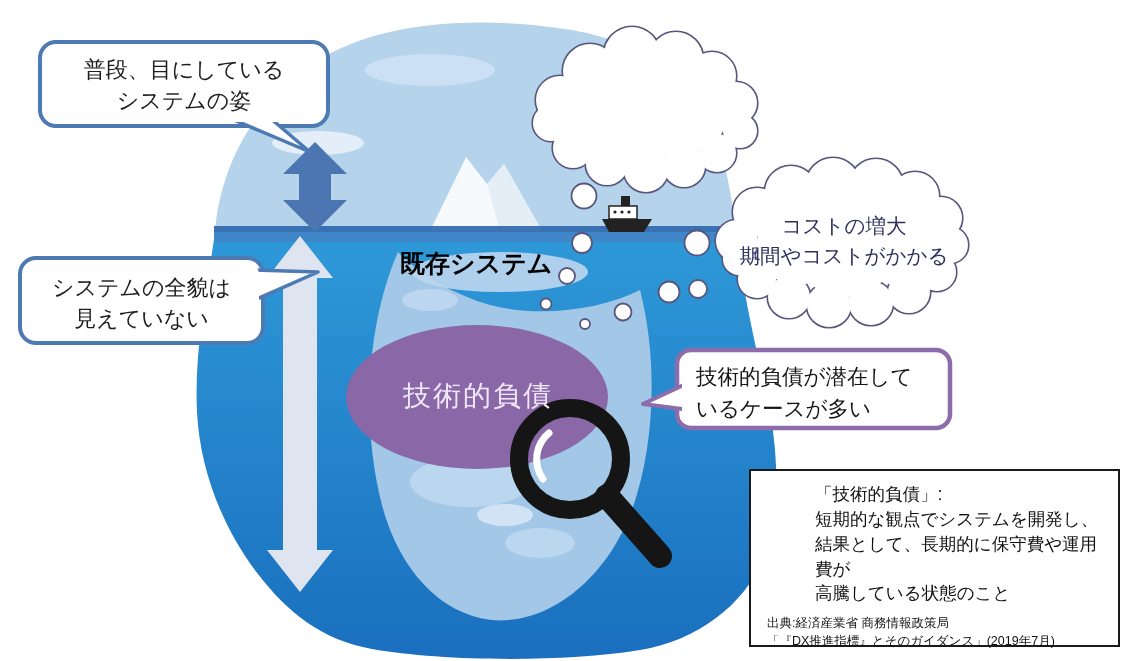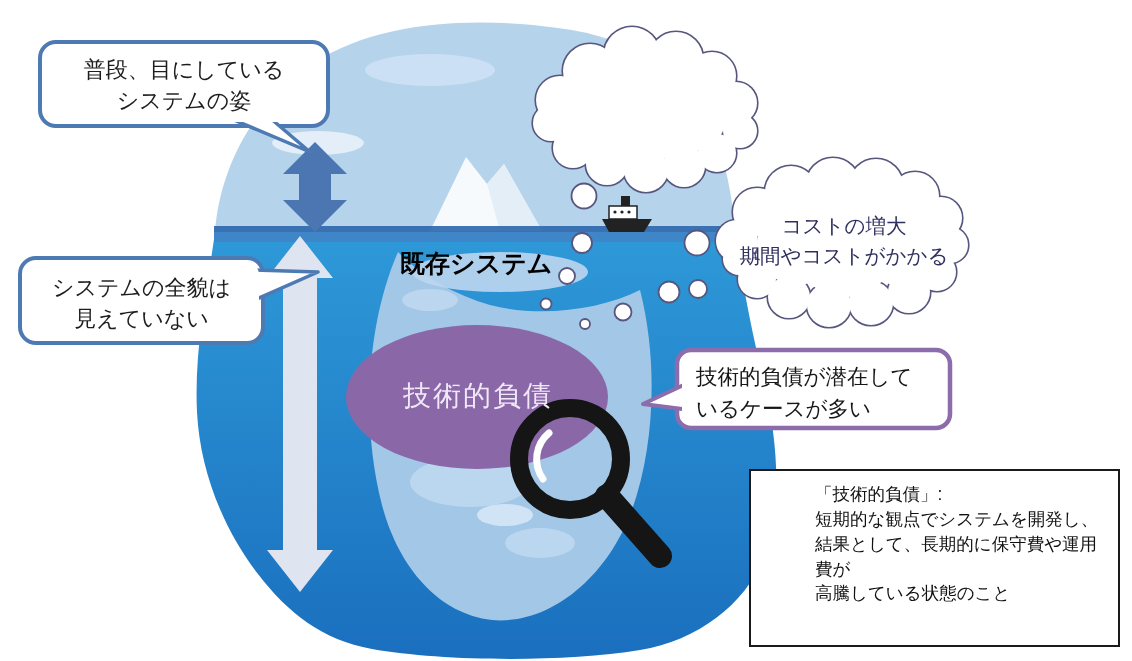--- a/index.html
+++ b/index.html
@@ -194,15 +194,17 @@
   <div class="txt" id="t-existing">既存システム</div>
   <div class="txt" id="t-debt">技術的負債</div>
   <div class="txt" id="t-latent">技術的負債が潜在して
 いるケースが多い</div>
 
   <div id="def-box">
     <div class="def-body">「技術的負債」:
 短期的な観点でシステムを開発し、
 結果として、長期的に保守費や運用費が
 高騰している状態のこと</div>
+    <div class="def-source">出典:経済産業省 商務情報政策局
+ 「『DX推進指標』とそのガイダンス」(2019年7月)</div>
   </div>
 
 </div>
 
 </body></html>

